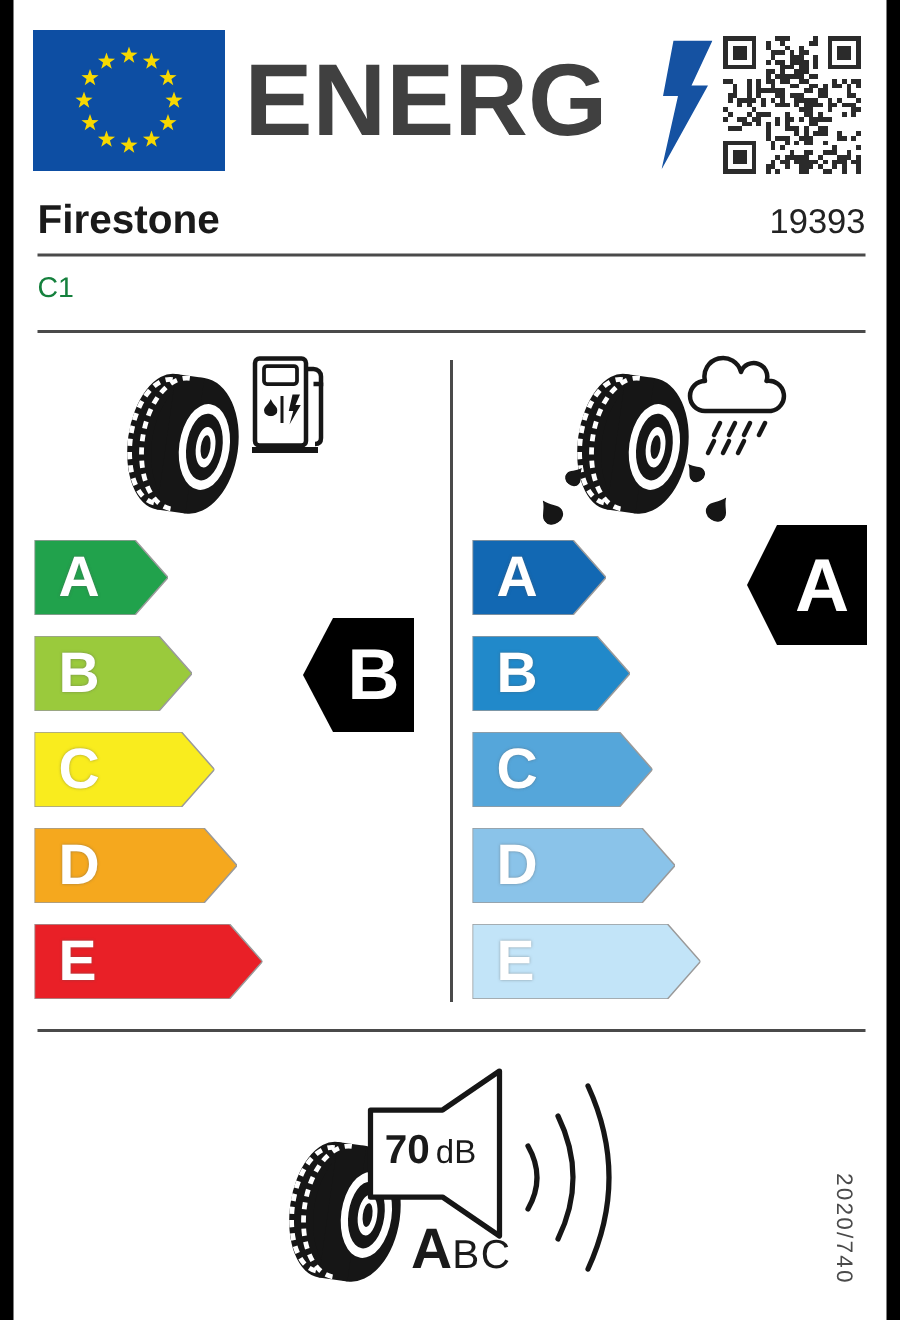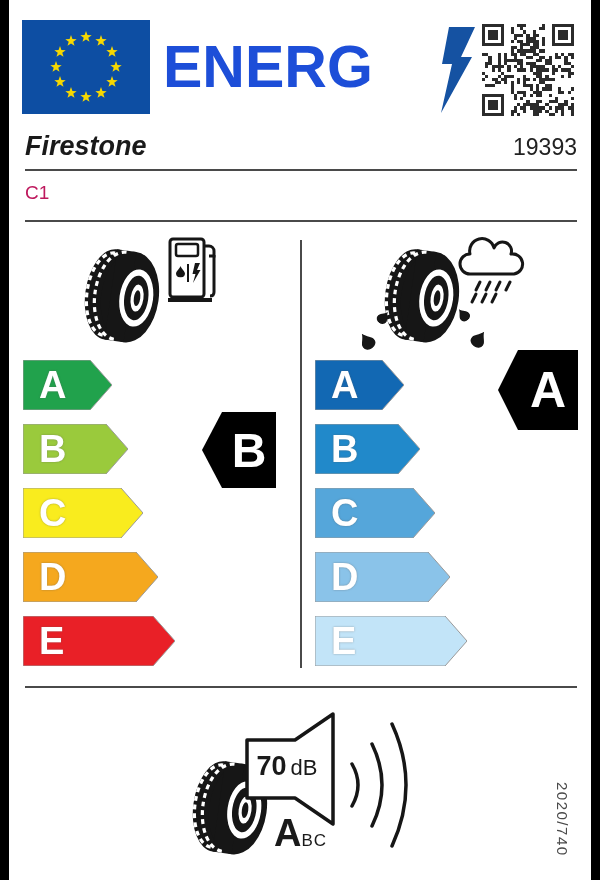--- a/index.html
+++ b/index.html
@@ -6,32 +6,32 @@
   #stage{position:relative;width:600px;height:880px;background:#fff;overflow:hidden;
          font-family:"Liberation Sans",sans-serif;color:#1a1a1a;}
   .abs{position:absolute;}
   .bar{top:0;width:9px;height:880px;background:#000;}
   .bar-left{left:0;}
   .bar-right{left:591px;}
 
   
   .flag{left:22px;top:20px;}
   .logo{left:163px;top:20px;width:285px;height:96px;line-height:94px;
-        font-size:59px;font-weight:800;color:#1d4ed8;letter-spacing:0px;white-space:nowrap;}
+        font-size:68px;font-weight:800;color:#404040;letter-spacing:0px;white-space:nowrap;}
   .bolt{left:441px;top:27px;}
   .qr{left:482px;top:24px;}
 
   
   .row{left:25px;width:552px;display:flex;justify-content:space-between;align-items:baseline;}
   .brand-row{top:131px;}
-  .brand-name{font-size:27px;font-weight:700;font-style:italic;}
+  .brand-name{font-size:27px;font-weight:700;}
   .article-number{font-size:23px;font-weight:400;color:#222;}
   .size-row{top:182px;}
   .tire-size{font-size:27px;font-weight:400;}
-  .tire-class{font-size:19px;font-weight:400;color:#be185d;}
+  .tire-class{font-size:19px;font-weight:400;color:#15803d;}
   .rule{left:25px;width:552px;height:2px;background:#4a4a4a;}
   .rule1{top:169px;} .rule2{top:220px;} .rule3{top:686px;}
   .vdivider{left:300px;top:240px;width:2px;height:428px;background:#4a4a4a;}
 
   
   .fuel-tire{left:82px;top:248px;transform:rotate(8deg);}
   .pump{left:168px;top:236px;}
   .wet-tire{left:382px;top:248px;transform:rotate(8deg);}
   .cloud{left:458px;top:236px;}
   .splash-l{left:360px;top:306px;}
@@ -57,21 +57,21 @@
 
   
   .noise-tire{left:190px;top:756px;transform:rotate(8deg);}
   .speaker{left:243px;top:706px;}
   .noise-text{left:248px;top:751px;width:78px;text-align:center;white-space:nowrap;}
   .noise-value{font-size:27px;font-weight:800;}
   .noise-unit{font-size:22px;font-weight:400;margin-left:4px;}
   .waves{left:344px;top:714px;}
   .noise-class{left:274px;top:812px;display:flex;align-items:baseline;}
   .nc-main{font-size:38px;font-weight:800;}
-  .nc-rest{font-size:17px;font-weight:400;letter-spacing:1px;}
+  .nc-rest{font-size:27px;font-weight:400;letter-spacing:1px;}
 
   .regulation{left:554px;top:782px;writing-mode:vertical-rl;font-size:15px;
               color:#4a4a4a;letter-spacing:1.5px;}
 </style>
 </head>
 <body>
 
 <div id="stage">
 
   <svg width="0" height="0" style="position:absolute">

